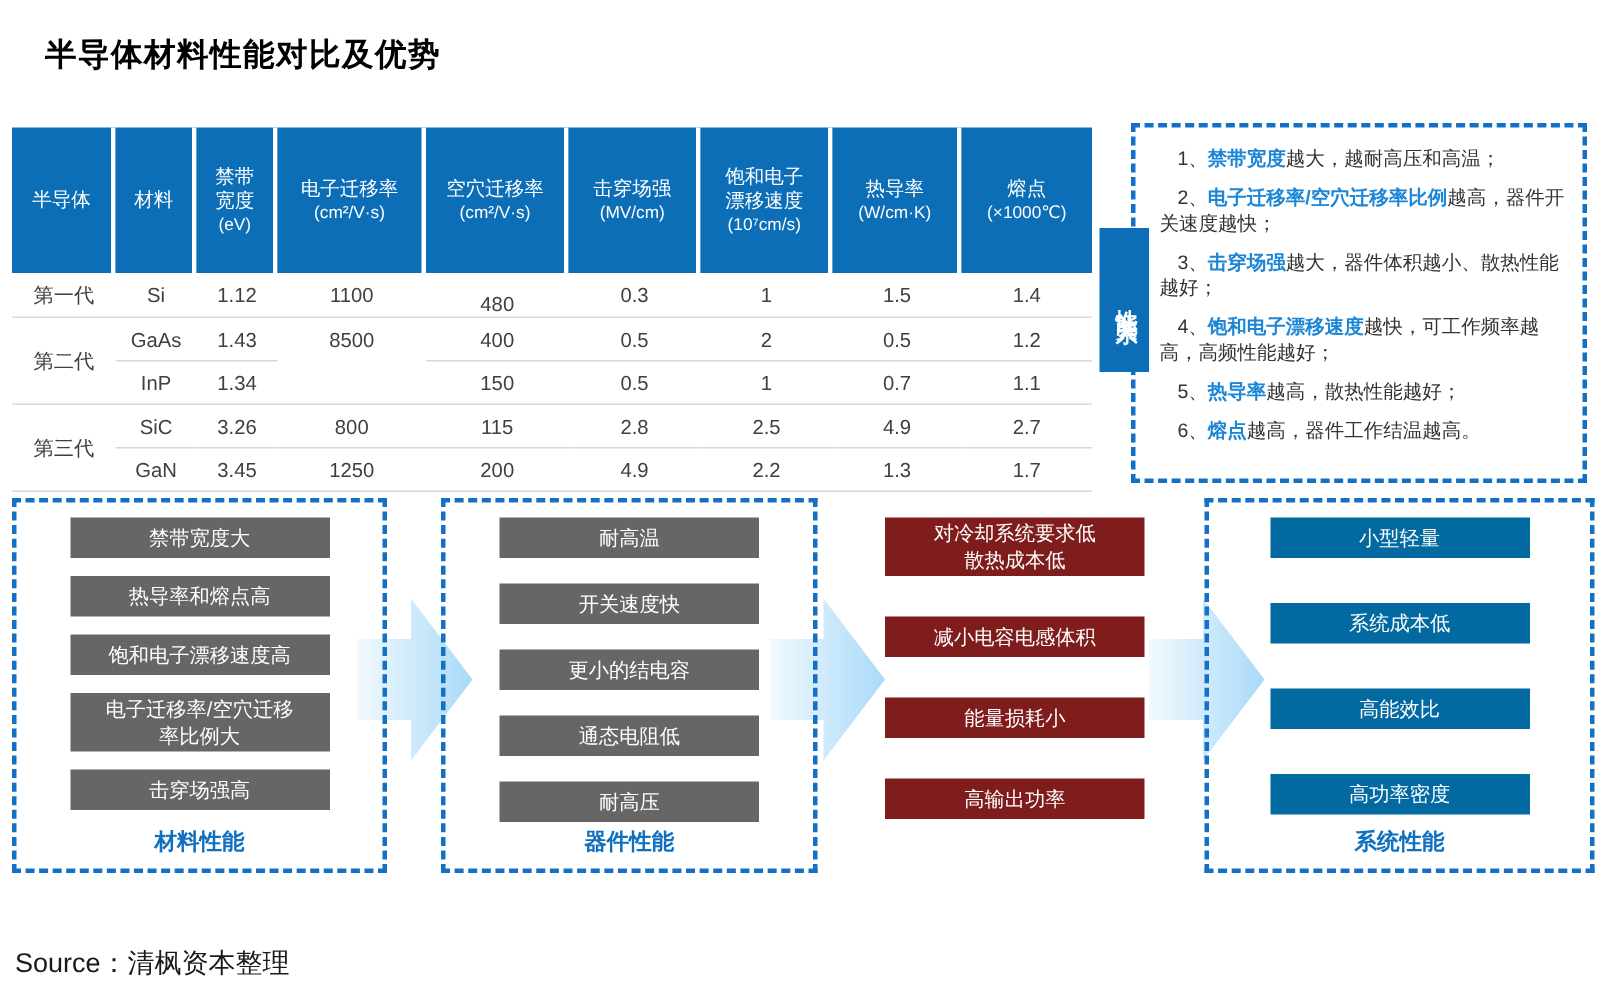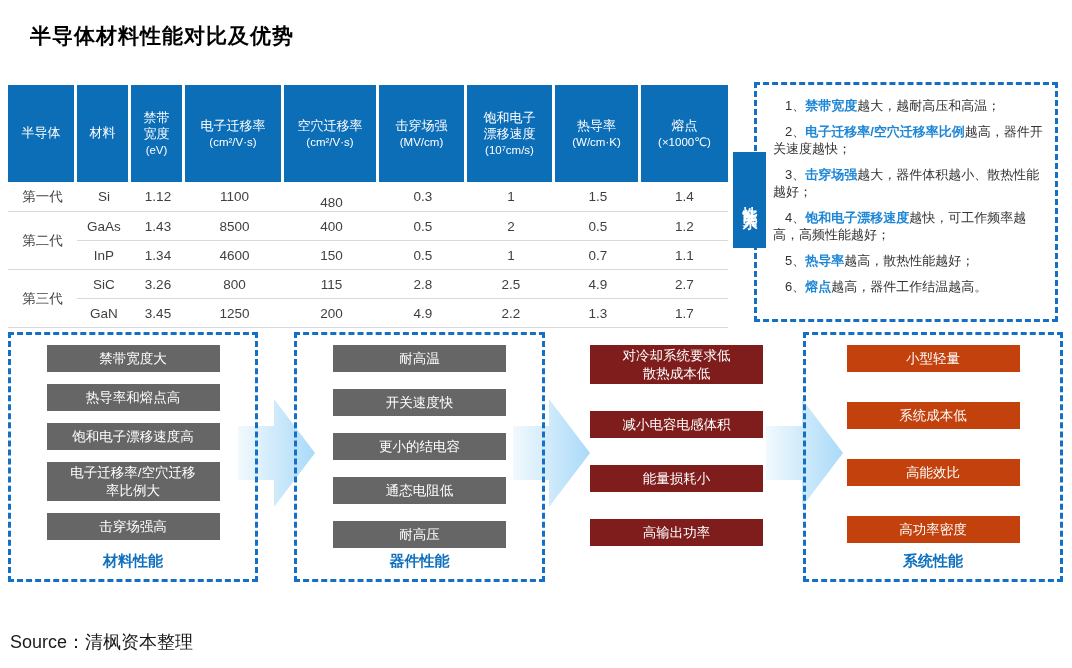--- a/index.html
+++ b/index.html
@@ -40,21 +40,21 @@
   .g4 { left:803px; width:260px; }
   .fboxes { display:flex; flex-direction:column; align-items:center; padding-top:10px; }
   .g1 .fboxes { gap:12px; }
   .g2 .fboxes { gap:17px; }
   .g3 .fboxes { gap:27px; padding-top:13px; }
   .g4 .fboxes { gap:30px; }
   .fbox { width:173px; min-height:27px; display:flex; align-items:center; justify-content:center;
           text-align:center; color:#fff; font-size:13.5px; line-height:1.3; white-space:pre-line; padding:2px 4px; }
   .fbox.dark  { background:#666666; }
   .fbox.light { background:#7f1d1d; }
-  .fbox.blue  { background:#c2410c;text-align:right; }
+  .fbox.blue  { background:#0369a1;text-align:right; }
   .flabel { margin-top:auto; margin-bottom:8px; text-align:center; font-size:15px; font-weight:bold; color:#0f70bf; }
 
   
   .arrow { position:absolute; top:396px; width:78px; height:114px; z-index:1; }
   .a1 { left:238px; } .a2 { left:513px; } .a3 { left:766px; }
 
   .source { position:absolute; left:10px; top:630px; font-size:18px; color:#1a1a1a; }
 </style>
 </head>
 <body>
@@ -114,21 +114,20 @@
       <div class="td sep" style="grid-area: 3 / 2;">GaAs</div>
       <div class="td sep" style="grid-area: 3 / 3;">1.43</div>
       <div class="td sep" style="grid-area: 3 / 4;">8500</div>
       <div class="td sep" style="grid-area: 3 / 5;">400</div>
       <div class="td sep" style="grid-area: 3 / 6;">0.5</div>
       <div class="td sep" style="grid-area: 3 / 7;">2</div>
       <div class="td sep" style="grid-area: 3 / 8;">0.5</div>
       <div class="td sep" style="grid-area: 3 / 9;">1.2</div>
       <div class="td sep" style="grid-area: 4 / 2;">InP</div>
       <div class="td sep" style="grid-area: 4 / 3;">1.34</div>
-      <div class="td sep" style="grid-area: 4 / 4;">4600</div>
       <div class="td sep" style="grid-area: 4 / 5;">150</div>
       <div class="td sep" style="grid-area: 4 / 6;">0.5</div>
       <div class="td sep" style="grid-area: 4 / 7;">1</div>
       <div class="td sep" style="grid-area: 4 / 8;">0.7</div>
       <div class="td sep" style="grid-area: 4 / 9;">1.1</div>
       <div class="td sep" style="grid-area: 5 / 2;">SiC</div>
       <div class="td sep" style="grid-area: 5 / 3;">3.26</div>
       <div class="td sep" style="grid-area: 5 / 4;">800</div>
       <div class="td sep" style="grid-area: 5 / 5;">115</div>
       <div class="td sep" style="grid-area: 5 / 6;">2.8</div>

